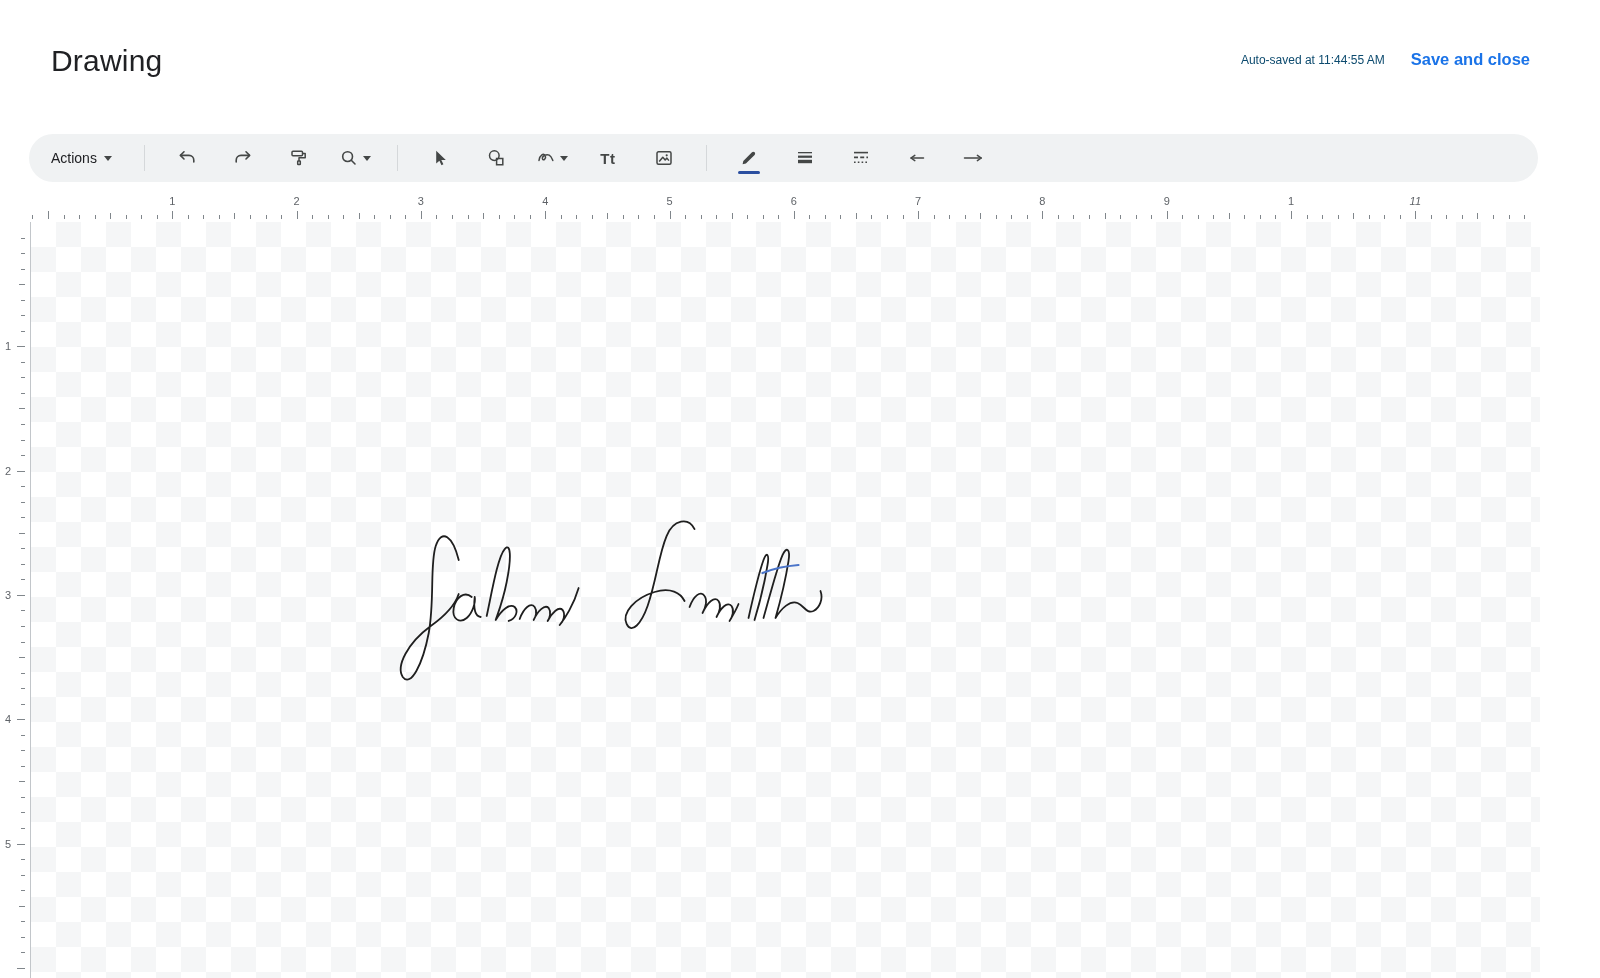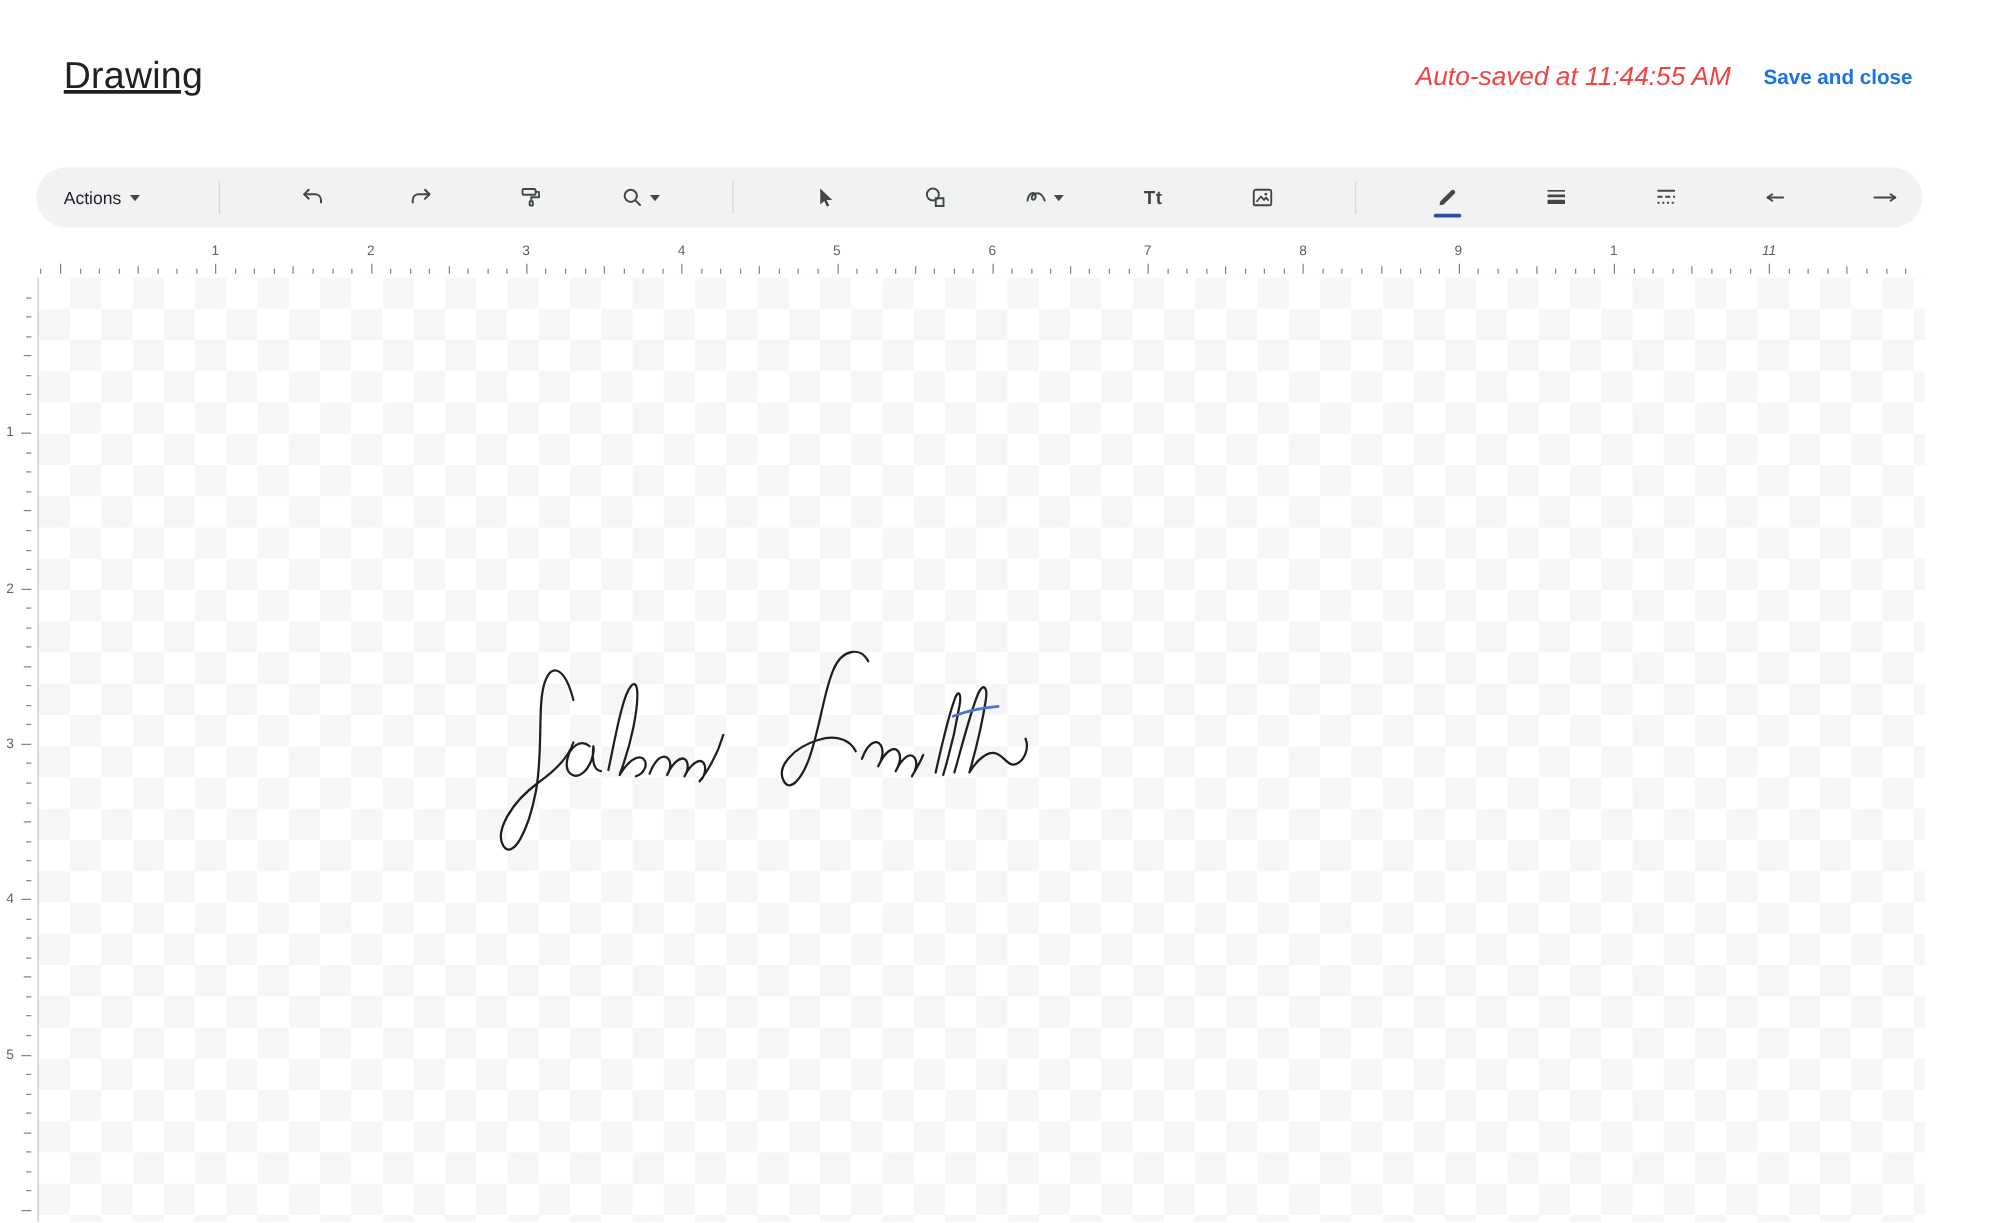--- a/index.html
+++ b/index.html
@@ -7,36 +7,36 @@
     width:1600px; height:978px;
     background:#ffffff;
     font-family:"Liberation Sans", sans-serif;
     overflow:hidden;
     position:relative;
   }
 
   
   .page-title {
     position:absolute; left:51px; top:44px;
-    font-size:30px; color:#202124; letter-spacing:.2px;text-decoration:underline;
+    font-size:30px; color:#202124; letter-spacing:.2px;
   }
   .header-right {
     position:absolute; right:70px; top:50px;
     display:flex; align-items:center; gap:26px;
   }
-  .autosave { font-size:21px; color:#ef4444;font-style:italic; }
+  .autosave { font-size:12px; color:#0c4a6e; }
   .save-close { font-size:16.5px; color:#1a73e8; font-weight:600; cursor:pointer; }
 
   
   .toolbar {
     position:absolute; left:29px; top:134px;
     width:1509px; height:48px;
     background:#f0f2f3; border-radius:24px;
     display:flex; align-items:center;
-    padding:0 10px; gap:16px;justify-content:space-between;
+    padding:0 10px; gap:16px;
   }
   .tb-btn {
     height:36px; min-width:40px;
     display:flex; align-items:center; justify-content:center; gap:4px;
     border-radius:4px; cursor:pointer; position:relative;
   }
   .actions-btn { padding:0 10px 0 12px; font-size:14px; color:#202124; gap:7px; }
   .tb-sep { width:1px; height:26px; background:#d5d8da; margin:0 6px; flex:0 0 1px; }
   .caret {
     width:0; height:0; display:inline-block;

